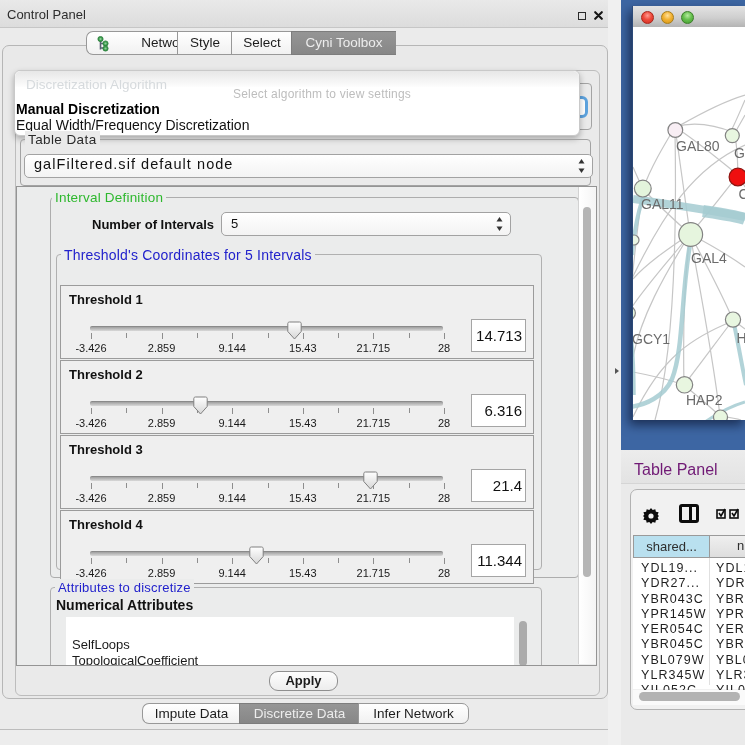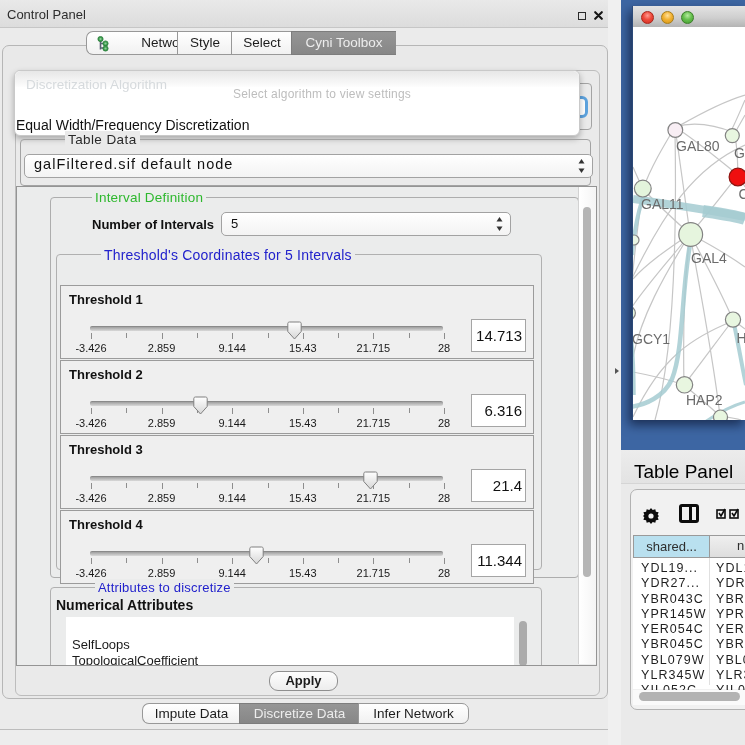--- a/index.html
+++ b/index.html
@@ -1,20 +1,20 @@
 <!DOCTYPE html>
 <html><head>
 <meta charset="utf-8">
 <style>
   html,body{margin:0;padding:0;}
   body{width:745px;height:745px;position:relative;overflow:hidden;
        font-family:"Liberation Sans",sans-serif;background:#ededed;}
   .abs{position:absolute;}
   .grp{position:absolute;border:1px solid #a3a3a3;border-radius:4px;}
-  .grp>span{position:absolute;top:-9px;font-size:13.5px;letter-spacing:.2px;padding:0 3px;line-height:18px;margin-left:40px;}
+  .grp>span{position:absolute;top:-9px;font-size:13.5px;letter-spacing:.2px;padding:0 3px;line-height:18px;}
   .tabseg{top:0;height:22px;background:linear-gradient(#ffffff,#f1f1f1);border:1px solid #989898;border-right:none;
           font-size:13.5px;color:#1c1c1c;text-align:center;line-height:22px;box-sizing:content-box;}
   .tabsegd{position:absolute;top:0;height:22px;background:linear-gradient(#959595,#878787);border:1px solid #7d7d7d;border-right:none;
           font-size:13.5px;color:#ededed;text-align:center;line-height:22px;}
   .combo{background:linear-gradient(#ffffff,#f3f3f3);border:1px solid #a2a2a2;border-radius:5px;box-sizing:border-box;
          font-size:13px;color:#111;}
   .combo .ctext{position:absolute;left:9px;top:3px;}
   .combo .carr{position:absolute;right:6px;top:2px;width:9px;height:18px;}
   .tick{position:absolute;width:1px;background:#8d8d8d;}
   .tlabel{position:absolute;font-size:11px;color:#191919;transform:translateX(-50%);white-space:nowrap;}
@@ -58,20 +58,21 @@
   <div class="abs tabsegd" style="left:205px;width:104px;">Cyni Toolbox</div>
 </div>
 
 <div class="grp" style="left:15px;top:83px;width:575px;height:45px;"></div>
 <div class="abs" style="left:560px;top:96px;width:28px;height:22px;border:3px solid #5da2dd;border-radius:6px;background:#fff;box-sizing:border-box;"></div>
 
 <div class="abs" id="popup" style="left:14px;top:70px;width:564px;height:64px;background:#fff;border:1px solid #c9c9c9;border-radius:6px;box-shadow:0 3px 6px rgba(0,0,0,.28);">
   <div class="abs" style="left:0;top:0;width:100%;height:16px;background:linear-gradient(#e7e7e7,#fdfdfd);border-radius:6px 6px 0 0;"></div>
   <div class="abs" style="left:11px;top:6px;font-size:13.5px;color:#d6dadd;">Discretization Algorithm</div>
   <div class="abs" style="left:218px;top:16px;font-size:12px;letter-spacing:.2px;color:#bdbdbd;">Select algorithm to view settings</div>
+  <div class="abs" style="left:1px;top:30px;font-size:14px;font-weight:bold;color:#000;">Manual Discretization</div>
   <div class="abs" style="left:1px;top:46px;font-size:14px;color:#111;">Equal Width/Frequency Discretization</div>
 </div>
 
 <div class="grp" style="left:20px;top:139px;width:569px;height:45px;">
   <span style="left:4px;background:#eaeaea;color:#2a2a2a;letter-spacing:.4px;">Table Data</span>
 </div>
 <div class="abs combo" id="combo-table" style="left:24px;top:154px;width:569px;height:24px;">
   <span class="ctext" style="font-size:14.5px;letter-spacing:1.05px;top:1px;">galFiltered.sif default node</span>
   <svg class="carr" width="9" height="18" viewBox="0 0 9 18">
       <path d="M4.5 2 L7.5 6.5 L1.5 6.5 Z" fill="#333"></path>
@@ -292,21 +293,21 @@
       <text x="8" y="182">GAL11</text>
       <text x="105.5" y="172">C</text>
       <text x="58" y="236">GAL4</text>
       <text x="-1" y="316.5">GCY1</text>
       <text x="103.5" y="316">H</text>
       <text x="53" y="378">HAP2</text>
     </g>
   </svg>
 </div>
 <div class="abs" style="left:621px;top:450px;width:124px;height:33px;background:linear-gradient(#ececec,#e3e3e3);border-bottom:1px solid #d5d5d5;"></div>
-<div class="abs" style="left:634px;top:461px;font-size:19px;color:#000000;">Table Panel</div>
+<div class="abs" style="left:634px;top:461px;font-size:16px;color:#701a75;">Table Panel</div>
 <div class="abs" style="left:621px;top:484px;width:124px;height:261px;background:#eaeaea;"></div>
 <div class="abs" id="tablebox" style="left:630px;top:489px;width:130px;height:219px;background:#f1f1f1;border:1px solid #b2b2b2;border-radius:7px;overflow:hidden;">
 
   <svg class="abs" style="left:12px;top:18px" width="16" height="16" viewBox="0 0 16 16">
     <path fill="#0c0c0c" d="M8 0 L9.7 2.1 L12.3 1.2 L12.9 3.8 L15.6 4.2 L14.7 6.8 L16 8 L14.7 9.2 L15.6 11.8 L12.9 12.2 L12.3 14.8 L9.7 13.9 L8 16 L6.3 13.9 L3.7 14.8 L3.1 12.2 L0.4 11.8 L1.3 9.2 L0 8 L1.3 6.8 L0.4 4.2 L3.1 3.8 L3.7 1.2 L6.3 2.1 Z"></path>
     <circle cx="8" cy="8" r="2.6" fill="#f1f1f1"></circle>
   </svg>
   <div class="abs" style="left:48px;top:14px;width:14px;height:13px;border:3px solid #0c0c0c;border-radius:3px;background:#f1f1f1;"></div>
   <div class="abs" style="left:57.5px;top:17px;width:3px;height:13px;background:#0c0c0c;"></div>
   <svg class="abs" style="left:85px;top:18px" width="24" height="11" viewBox="0 0 24 11">

